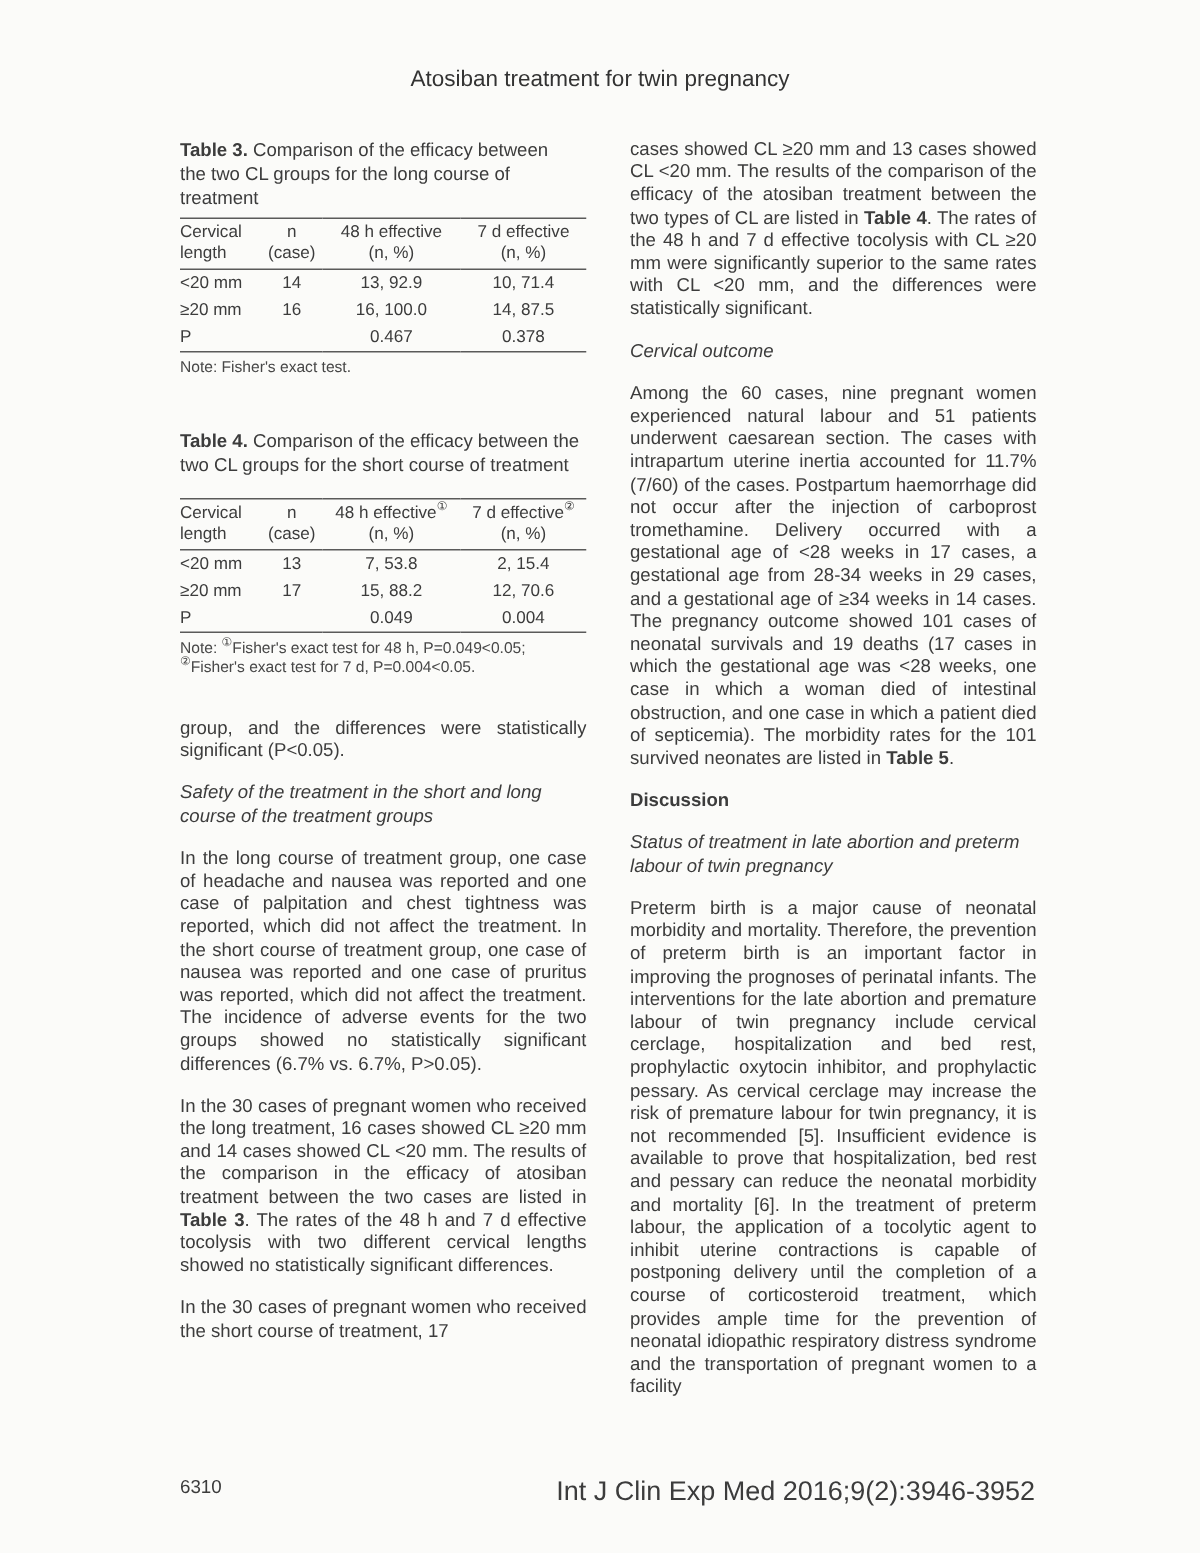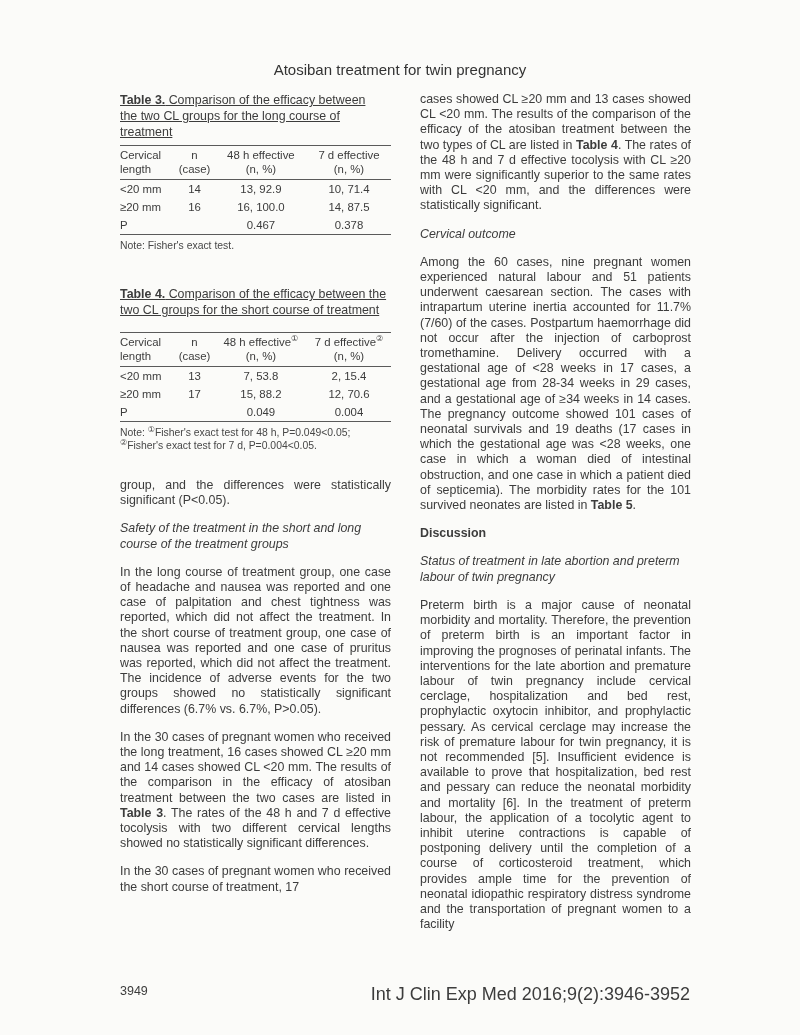--- a/index.html
+++ b/index.html
@@ -13,21 +13,21 @@
   .page {
     position: relative;
     width: 800px;
     height: 1035px;
     font-family: "Liberation Sans", sans-serif;
     color: #3c3c3c;
     background: #fbfbf9;
   }
   .running-head {
     position: absolute;
-    top: 61px;
+    top: 44px;
     left: 0;
     width: 100%;
     text-align: center;
     font-size: 15px;
     color: #333333;
   }
   .col {
     position: absolute;
     top: 92px;
     width: 271px;
@@ -57,21 +57,20 @@
     font-weight: bold;
   }
   .inline-bold { font-weight: bold; }
 
   .table-block { margin-bottom: 34px; }
   .caption {
     font-size: 12.4px;
     line-height: 16px;
     margin: 0 0 5px 0;
     padding-right: 14px;
-    text-decoration: underline;
   }
   .caption.wide { padding-right: 0; margin-bottom: 14px; }
   .caption b { font-weight: bold; }
 
   table.datatable {
     width: 100%;
     border-collapse: collapse;
     table-layout: fixed;
     border-top: 1px solid #5a5a5a;
   }
@@ -251,16 +250,16 @@
     <p class="body"><span>Among the 60 cases, nine pregnant women experienced natural labour and 51 patients underwent caesarean section. The cases with intrapartum uterine inertia accounted for 11.7% (7/60) of the cases. Postpartum haemorrhage did not occur after the injection of carboprost tromethamine. Delivery occurred with a gestational age of &lt;28 weeks in 17 cases, a gestational age from 28-34 weeks in 29 cases, and a gestational age of ≥34 weeks in 14 cases. The pregnancy outcome showed 101 cases of neonatal survivals and 19 deaths (17 cases in which the gestational age was &lt;28 weeks, one case in which a woman died of intestinal obstruction, and one case in which a patient died of septicemia). The morbidity rates for the 101 survived neonates are listed in </span><span class="inline-bold">Table 5</span><span>.</span></p>
 
     <div class="sechead">Discussion</div>
 
     <div class="subhead">Status of treatment in late abortion and preterm labour of twin pregnancy</div>
 
     <p class="body">Preterm birth is a major cause of neonatal morbidity and mortality. Therefore, the prevention of preterm birth is an important factor in improving the prognoses of perinatal infants. The interventions for the late abortion and premature labour of twin pregnancy include cervical cerclage, hospitalization and bed rest, prophylactic oxytocin inhibitor, and prophylactic pessary. As cervical cerclage may increase the risk of premature labour for twin pregnancy, it is not recommended [5]. Insufficient evidence is available to prove that hospitalization, bed rest and pessary can reduce the neonatal morbidity and mortality [6]. In the treatment of preterm labour, the application of a tocolytic agent to inhibit uterine contractions is capable of postponing delivery until the completion of a course of corticosteroid treatment, which provides ample time for the prevention of neonatal idiopathic respiratory distress syndrome and the transportation of pregnant women to a facility</p>
 
   </div>
 
-  <div class="footer-page">3949</div>
+  <div class="footer-page">6310</div>
   <div class="footer-cite">Int J Clin Exp Med 2016;9(2):3946-3952</div>
 
 </div>
 
 </body></html>

